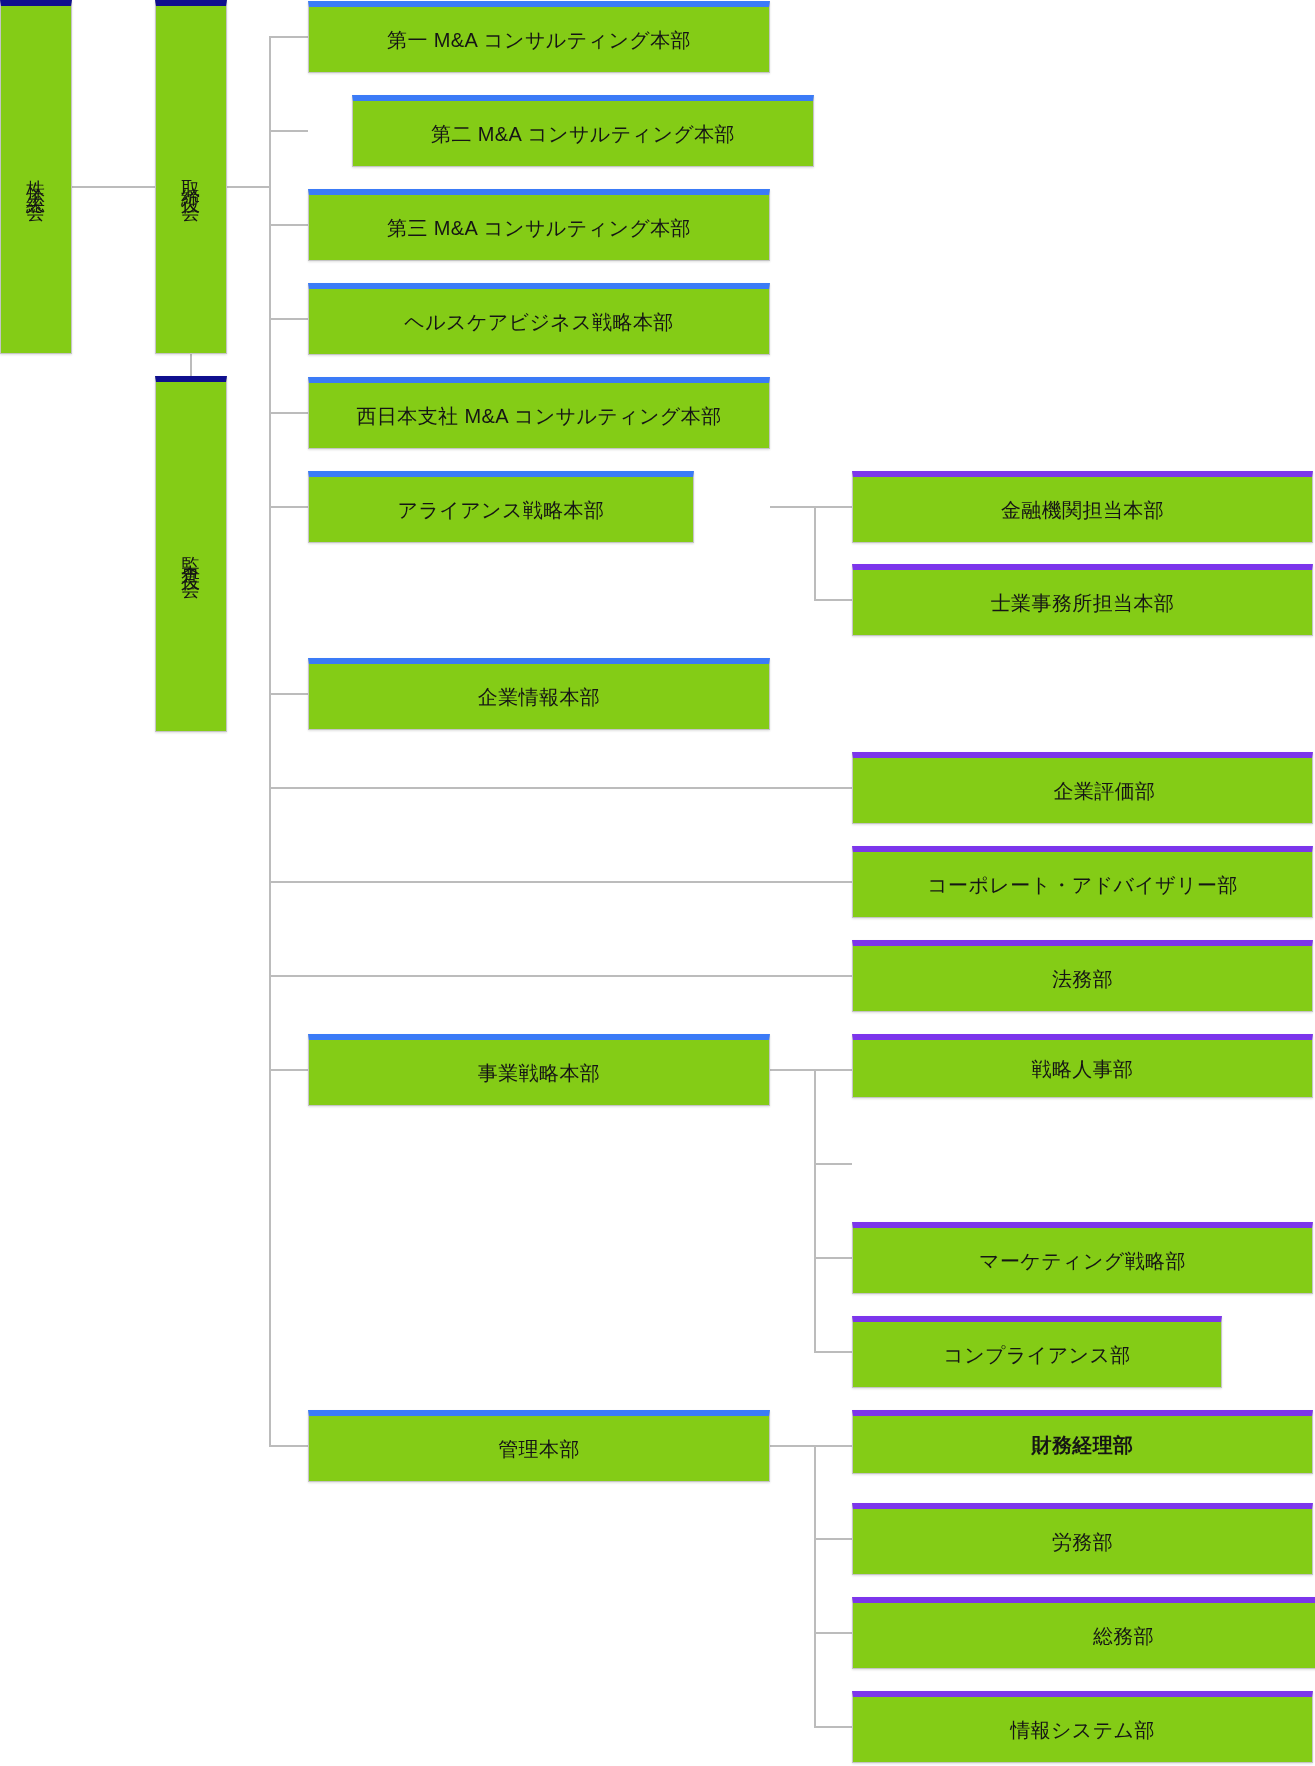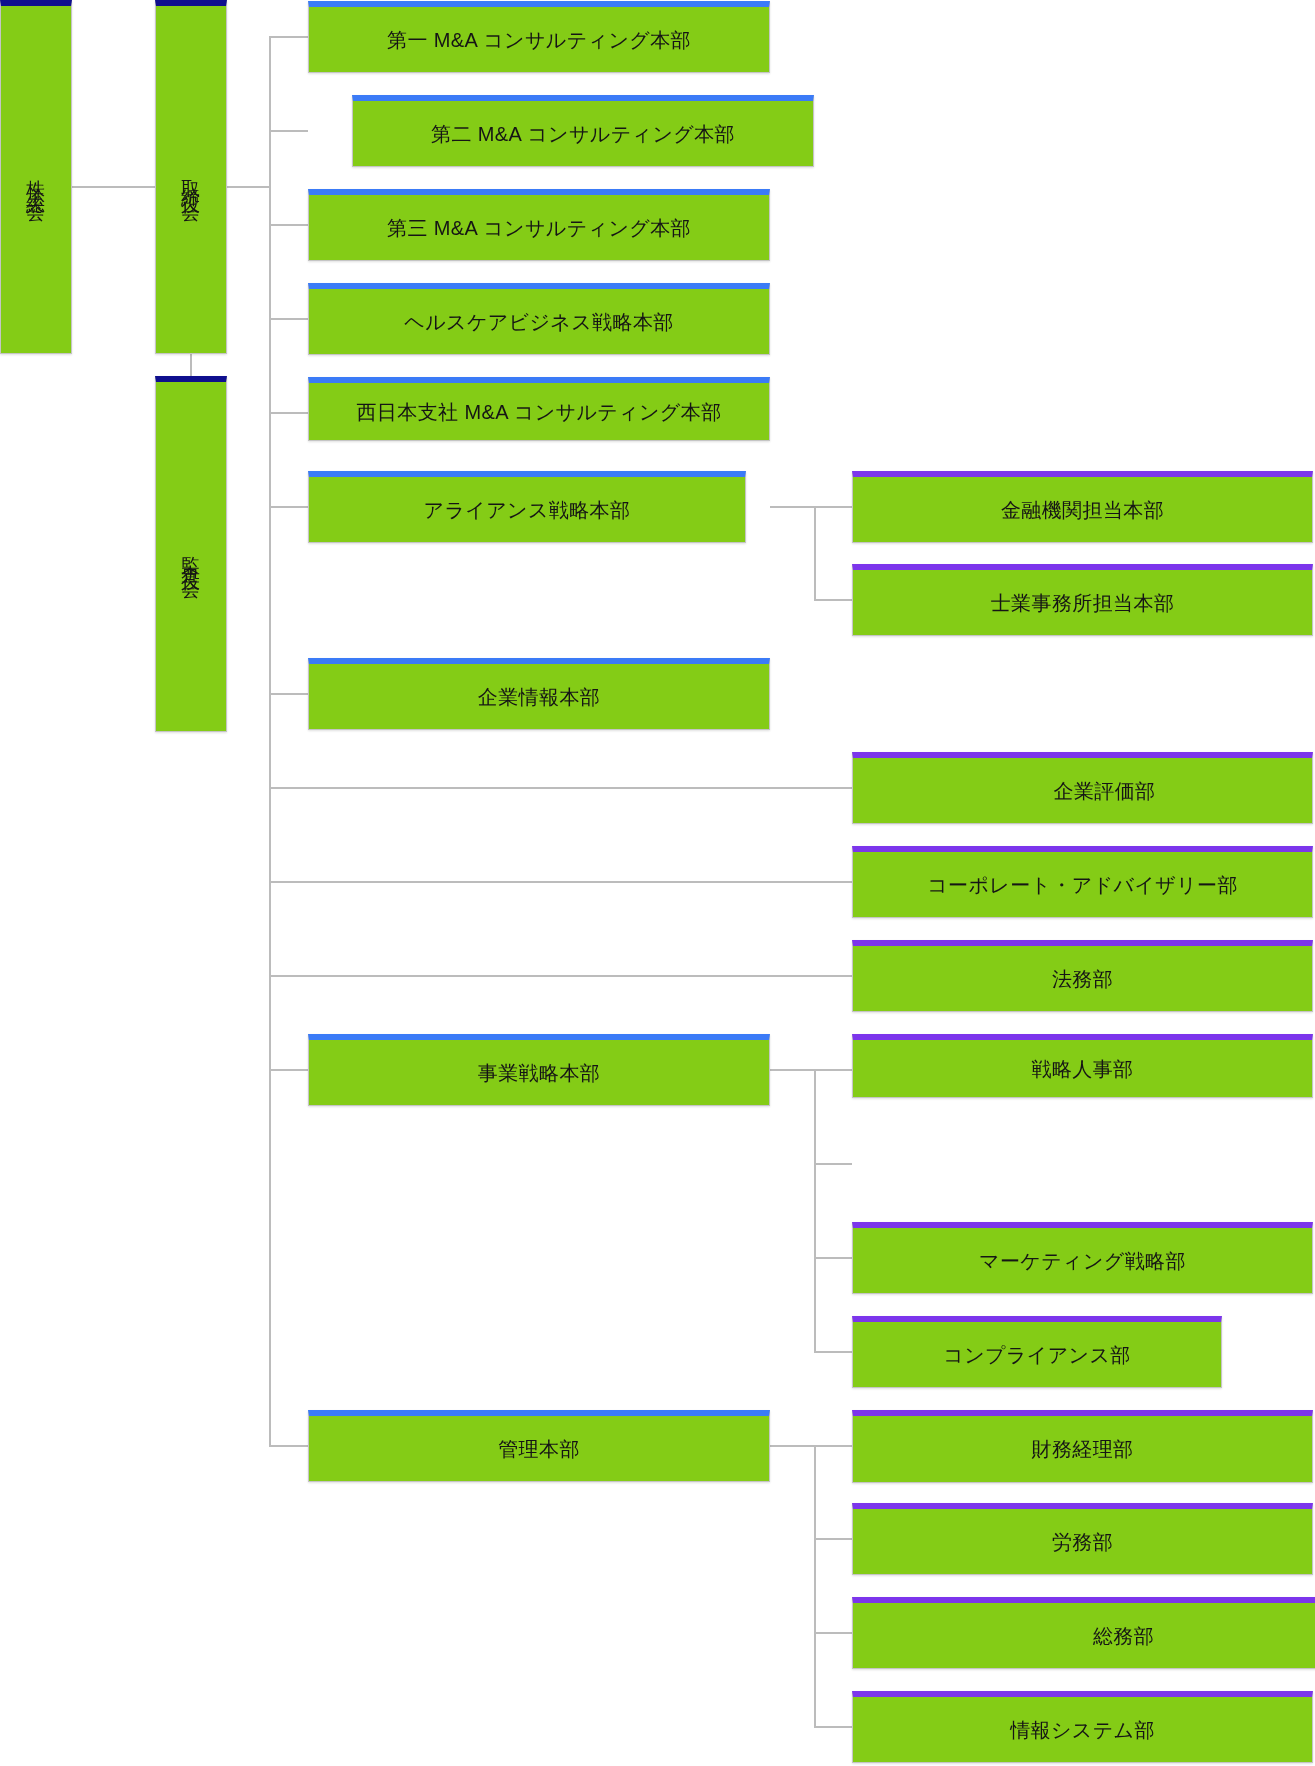--- a/index.html
+++ b/index.html
@@ -87,24 +87,24 @@
     </div>
     <div class="box division" style="left: 308px; top: 95px; width: 462px; height: 72px; margin-left: 44px;">
       <span class="label">第二 M&amp;A コンサルティング本部</span>
     </div>
     <div class="box division" style="left: 308px; top: 189px; width: 462px; height: 72px;">
       <span class="label">第三 M&amp;A コンサルティング本部</span>
     </div>
     <div class="box division" style="left: 308px; top: 283px; width: 462px; height: 72px;">
       <span class="label">ヘルスケアビジネス戦略本部</span>
     </div>
-    <div class="box division" style="left: 308px; top: 377px; width: 462px; height: 64px;">
+    <div class="box division" style="left: 308px; top: 377px; width: 462px; height: 72px;">
       <span class="label">西日本支社 M&amp;A コンサルティング本部</span>
     </div>
-    <div class="box division" style="left: 308px; top: 471px; width: 438px; height: 72px; align-items: center;">
+    <div class="box division" style="left: 308px; top: 471px; width: 386px; height: 72px; align-items: center;">
       <span class="label">アライアンス戦略本部</span>
     </div>
     <div class="box division" style="left: 308px; top: 658px; width: 462px; height: 72px;">
       <span class="label">企業情報本部</span>
     </div>
     <div class="box division" style="left: 308px; top: 1034px; width: 462px; height: 72px;">
       <span class="label">事業戦略本部</span>
     </div>
     <div class="box division" style="left: 308px; top: 1410px; width: 462px; height: 72px;">
       <span class="label">管理本部</span>
@@ -126,21 +126,21 @@
     </div>
     <div class="box department" style="left: 852px; top: 1034px; width: 461px; height: 64px;">
       <span class="label">戦略人事部</span>
     </div>
     <div class="box department" style="left: 852px; top: 1222px; width: 461px; height: 72px;">
       <span class="label">マーケティング戦略部</span>
     </div>
     <div class="box department" style="left: 852px; top: 1316px; width: 370px; height: 72px;">
       <span class="label">コンプライアンス部</span>
     </div>
-    <div class="box department" style="left: 852px; top: 1410px; width: 461px; height: 73px;">
+    <div class="box department" style="left: 852px; top: 1410px; width: 461px; height: 64px; font-weight: bold;">
       <span class="label">財務経理部</span>
     </div>
     <div class="box department" style="left: 852px; top: 1503px; width: 461px; height: 72px;">
       <span class="label">労務部</span>
     </div>
     <div class="box department" style="left: 852px; top: 1597px; width: 543px; height: 72px;">
       <span class="label">総務部</span>
     </div>
     <div class="box department" style="left: 852px; top: 1691px; width: 461px; height: 72px;">
       <span class="label">情報システム部</span>

